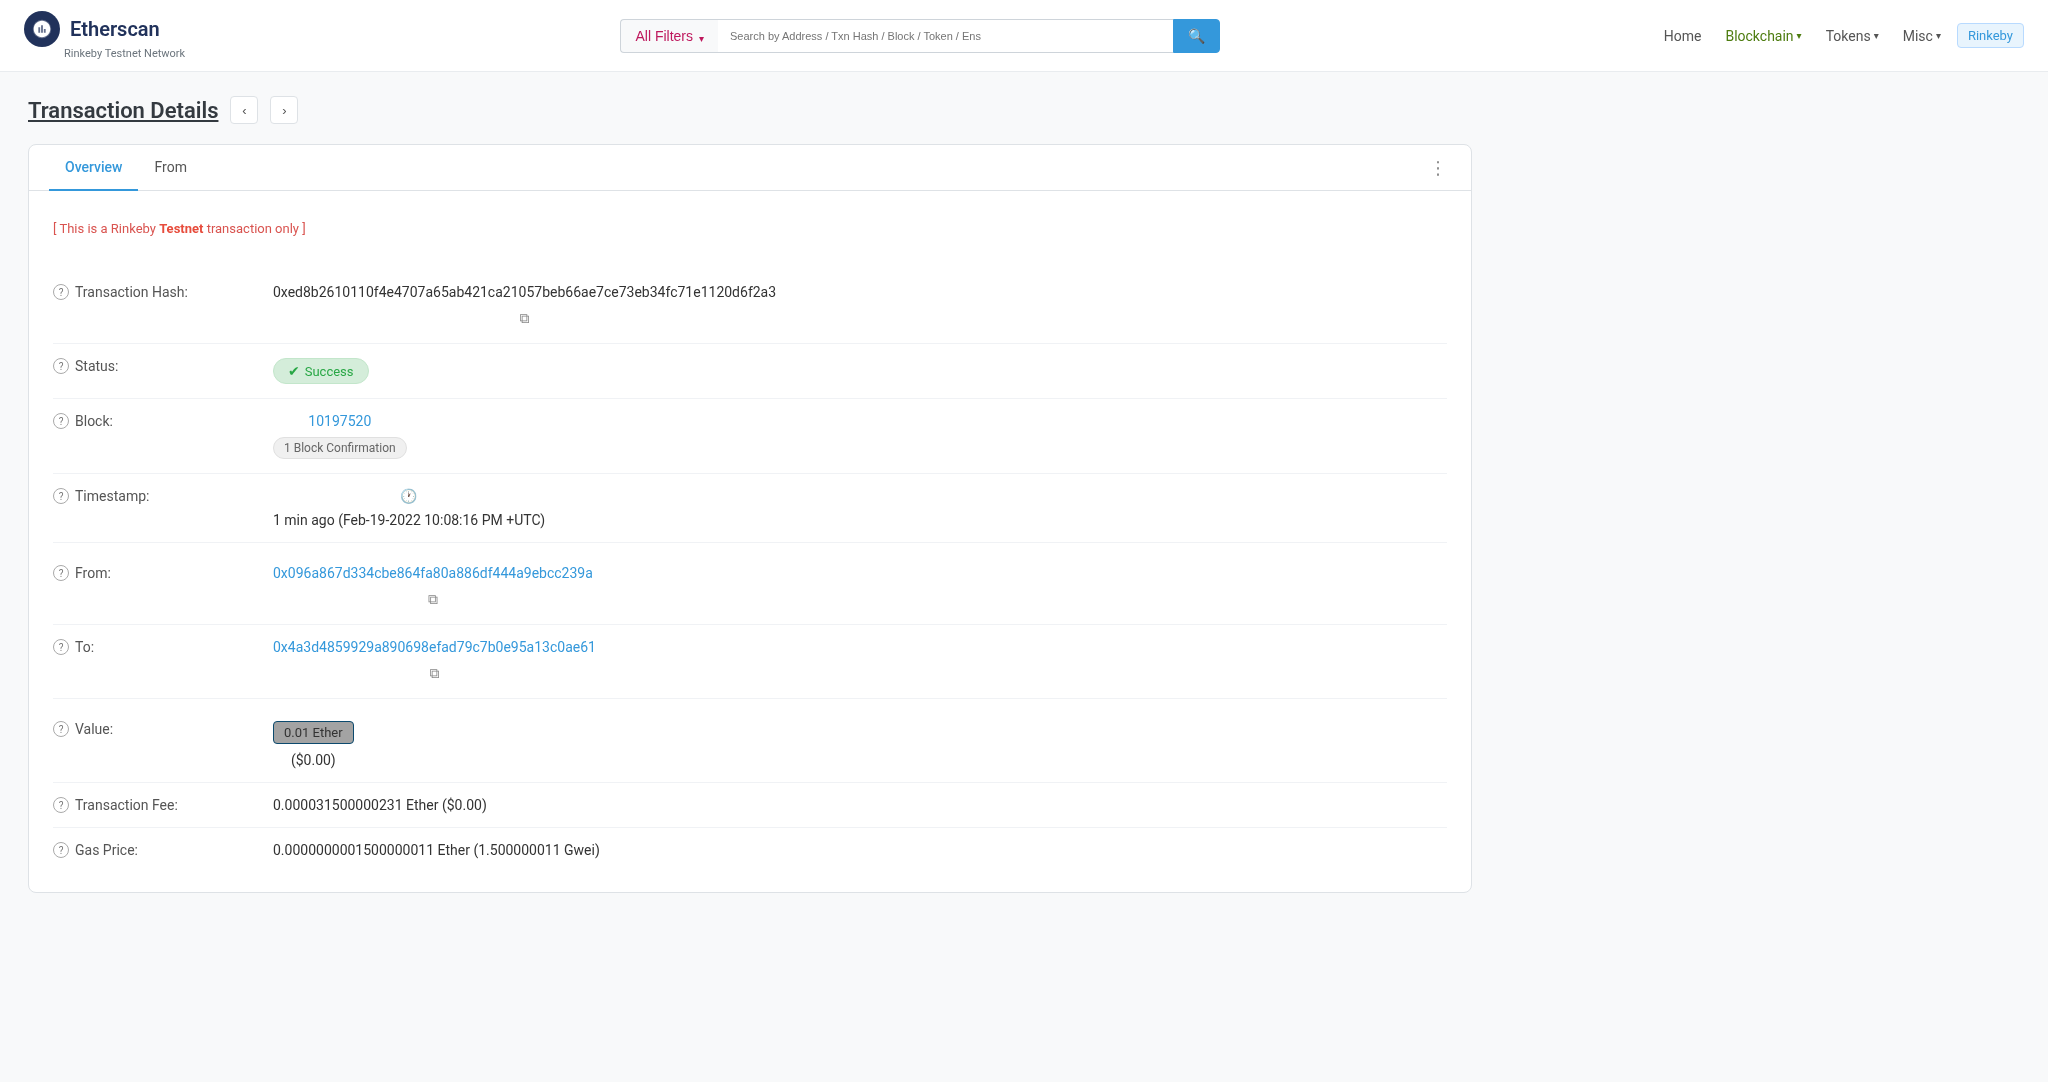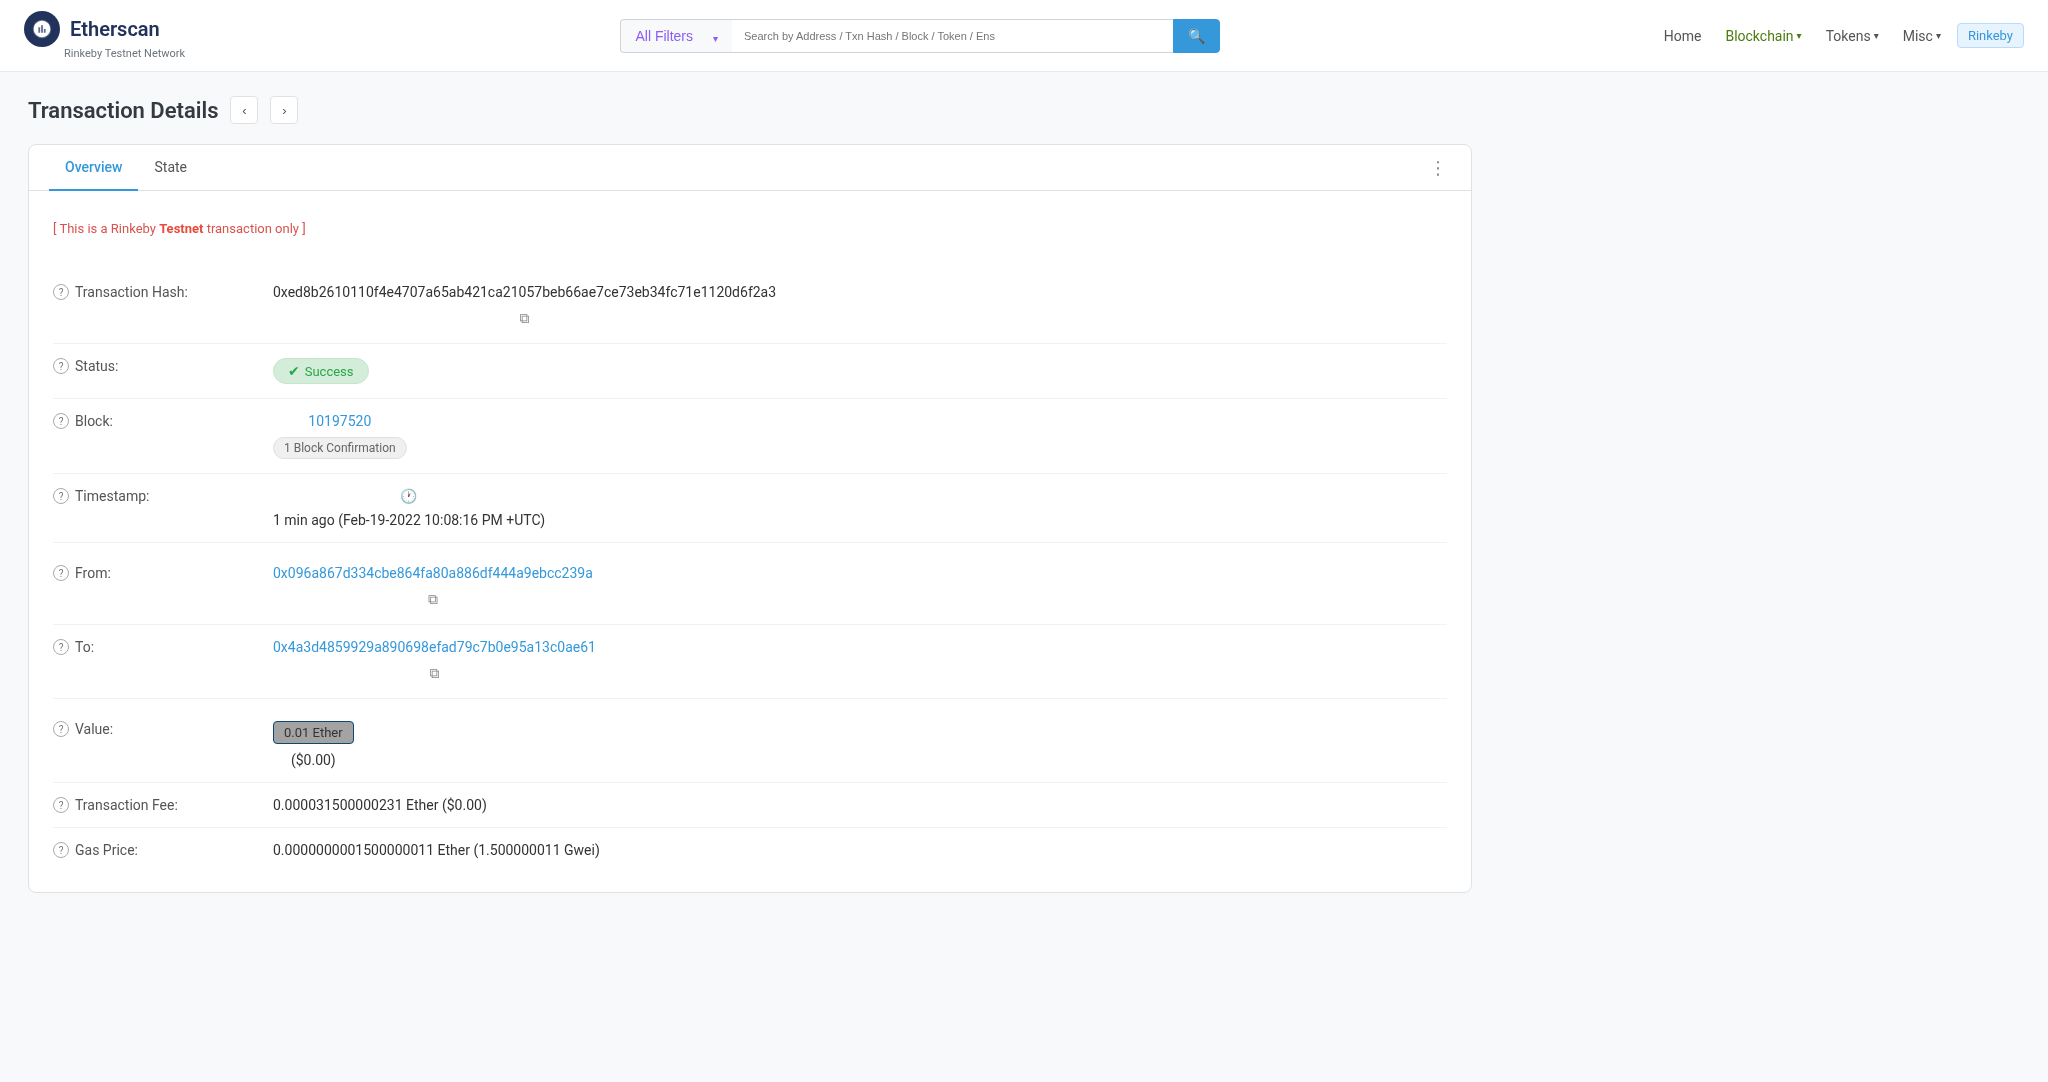--- a/index.html
+++ b/index.html
@@ -9,36 +9,36 @@
     .header { background: #fff; border-bottom: 1px solid #e9ecef; padding: 0 24px; display: flex; align-items: center; height: 72px; }
     .logo { display: flex; align-items: center; gap: 10px; text-decoration: none; }
     .logo-icon { width: 36px; height: 36px; background: #21325b; border-radius: 50%; display: flex; align-items: center; justify-content: center; }
     .logo-icon svg { width: 22px; height: 22px; fill: white; }
     .logo-text { font-size: 20px; font-weight: 600; color: #21325b; }
     .network-badge { font-size: 11px; color: #6c757d; margin-left: 0; margin-top: 0; padding-left: 40px; }
     .logo-wrap { display: flex; flex-direction: column; }
 
     .search-bar { flex: 1; display: flex; align-items: center; justify-content: center; gap: 8px; padding: 0 40px; }
     .search-input-wrap { display: flex; flex: 1; max-width: 600px; }
-    .filter-btn { border: 1px solid #ced4da; border-right: none; border-radius: 4px 0 0 4px; padding: 8px 14px; background: #f8f9fa; cursor: pointer; font-size: 14px; color: #8b5cf6; display: flex; align-items: flex-end; gap: 20px; }
+    .filter-btn { border: 1px solid #ced4da; border-right: none; border-radius: 4px 0 0 4px; padding: 8px 14px; background: #f8f9fa; cursor: pointer; font-size: 14px; color: #be185d; display: flex; align-items: flex-end; gap: 6px; }
     .filter-btn .caret { font-size: 10px; }
     .search-input { flex: 1; border: 1px solid #ced4da; border-left: none; border-right: none; padding: 8px 12px; font-size: 11px; outline: none; color: #555; }
     .search-btn { background: #3498db; border: 1px solid #3498db; border-radius: 0 4px 4px 0; padding: 8px 14px; cursor: pointer; color: white; font-size: 14px; }
 
     .nav { display: flex; align-items: center; gap: 8px; }
     .nav a { color: #555; text-decoration: none; font-size: 14px; padding: 4px 8px; display: flex; align-items: center; gap: 3px; }
     .nav a.active { color: #4d7c0f; }
     .nav a .caret { font-size: 10px; }
     .rinkeby-badge { background: #e8f4fd; color: #3498db; border: 1px solid #b8daff; border-radius: 4px; padding: 4px 10px; font-size: 13px; cursor: pointer; }
 
     
     .main { padding: 24px 28px; max-width: 1500px; }
 
     .page-title-row { display: flex; align-items: center; gap: 12px; margin-bottom: 20px; }
-    .page-title { font-size: 22px; font-weight: 600; color: #343a40; }
+    .page-title { font-size: 22px; font-weight: 600; color: #343a40; text-decoration: underline; }
     .nav-arrow { border: 1px solid #dee2e6; background: white; border-radius: 4px; width: 28px; height: 28px; cursor: pointer; display: flex; align-items: center; justify-content: center; font-size: 13px; color: #555; }
 
     
     .card { background: white; border: 1px solid #dee2e6; border-radius: 8px; padding: 0; }
     .card-tabs { display: flex; padding: 0 20px; border-bottom: 1px solid #dee2e6; position: relative; align-items: center; }
     .tab { padding: 14px 16px; font-size: 14px; cursor: pointer; color: #555; text-decoration: none; border-bottom: 2px solid transparent; margin-bottom: -1px; }
     .tab.active { color: #3498db; border-bottom: 2px solid #3498db; font-weight: 500; }
     .tab-spacer { flex: 1; }
     .tab-menu-btn { color: #888; cursor: pointer; font-size: 18px; padding: 4px; }
 
@@ -122,21 +122,21 @@
 
   <div class="page-title-row">
     <h1 class="page-title">Transaction Details</h1>
     <button class="nav-arrow">‹</button>
     <button class="nav-arrow">›</button>
   </div>
 
   <div class="card">
     <div class="card-tabs">
       <a class="tab active" href="#">Overview</a>
-      <a class="tab" href="#">State</a>
+      <a class="tab" href="#">From</a>
       <div class="tab-spacer"></div>
       <span class="tab-menu-btn">⋮</span>
     </div>
 
     <div class="card-body">
 
       <div class="testnet-notice">
         <span>[ This is a Rinkeby </span><strong>Testnet</strong><span> transaction only ]</span>
       </div>
 

